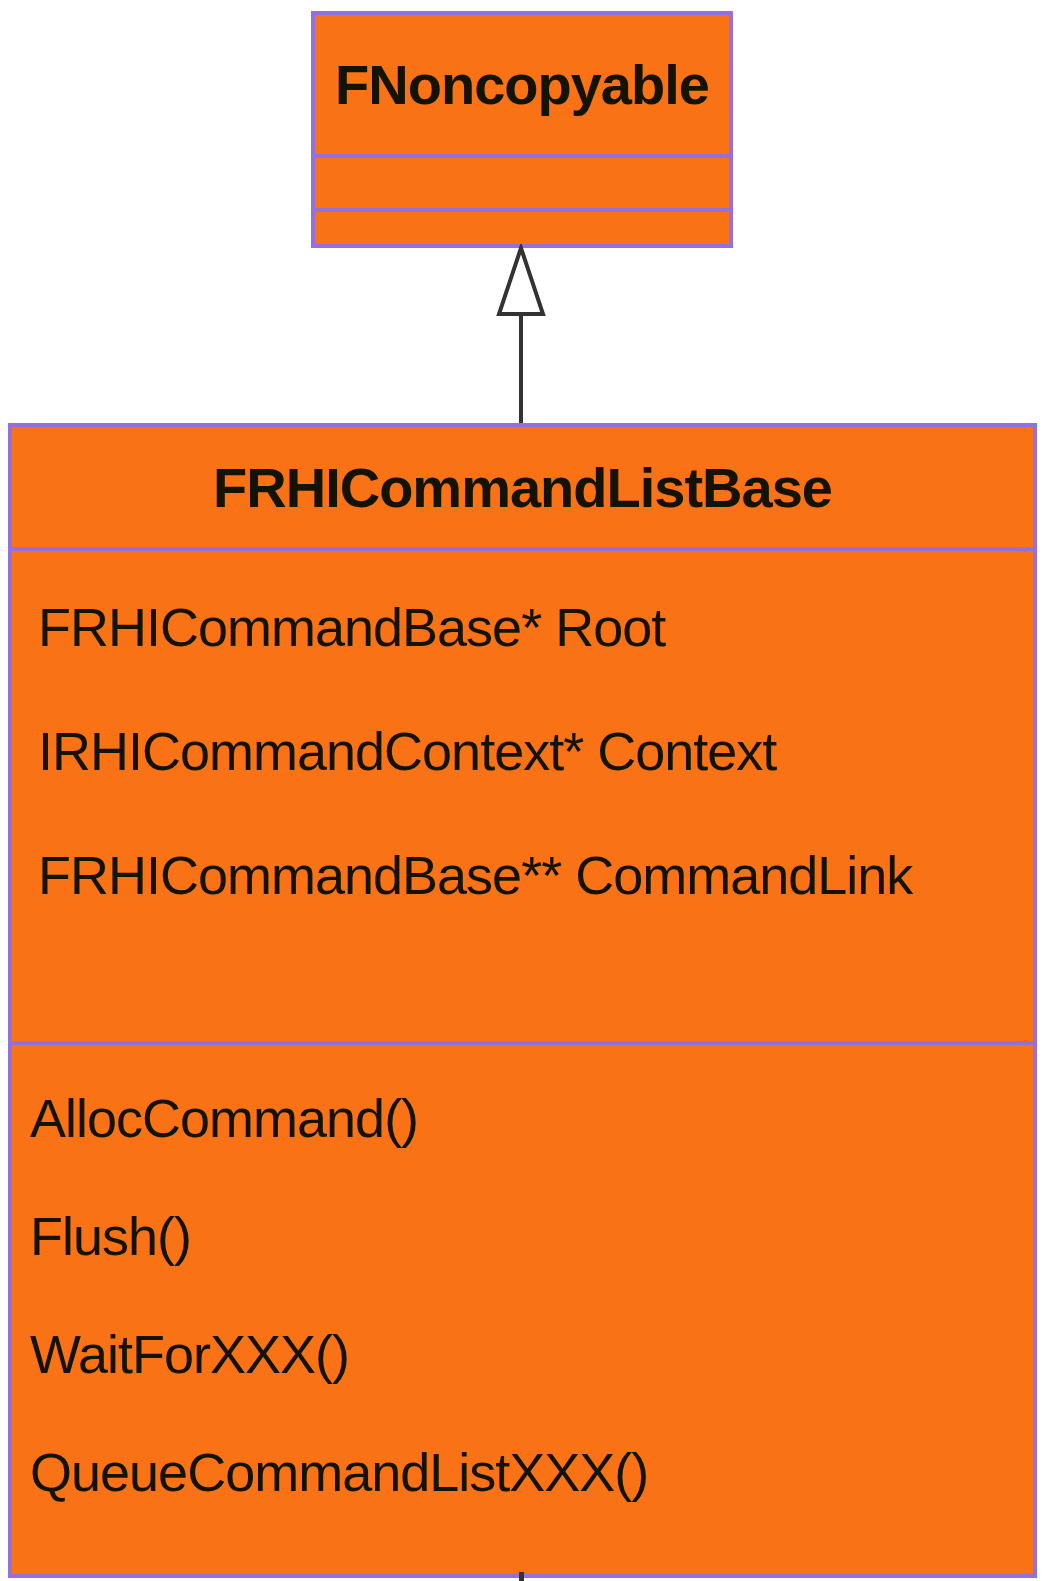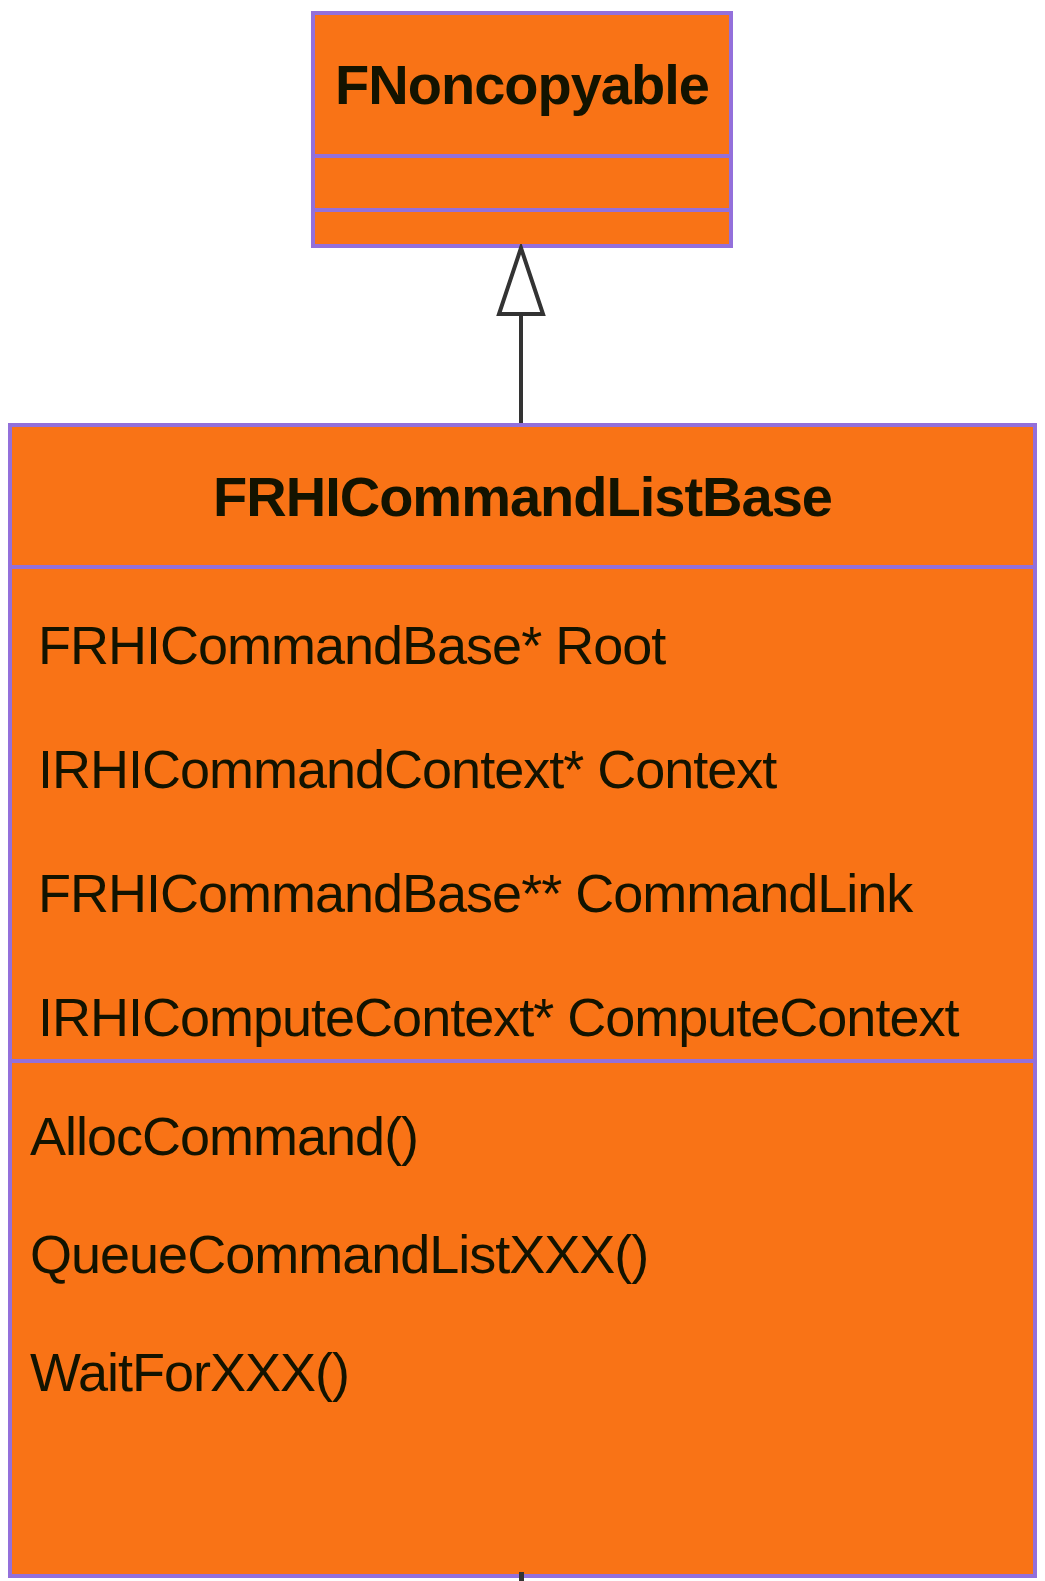--- a/index.html
+++ b/index.html
@@ -38,21 +38,21 @@
   .cmp-title {
     display: flex;
     align-items: center;
     justify-content: center;
     font-weight: bold;
     font-size: 56px;
     letter-spacing: -1px;
     color: #131300;
   }
   .node-parent .cmp-title { height: 139px; }
-  .node-child  .cmp-title { height: 138px; }
+  .node-child  .cmp-title { height: 120px; }
   .cmp {
     border-top: 4px solid #9370DB;
     box-sizing: border-box;
   }
   .node-parent .cmp-empty-attrs { height: 54px; }
   .node-parent .cmp-empty-methods { flex: 1; }
   .node-child .cmp-attrs {
     height: 494px;
     padding: 14px 12px 0 26px;
   }
@@ -100,25 +100,25 @@
     <polygon points="43,4 21,70 65,70" fill="#ffffff" stroke="#333333" stroke-width="4"></polygon>
   </svg>
 
   <div class="class-node node-child">
     <div class="cmp-title">FRHICommandListBase</div>
 
     <div class="cmp cmp-attrs">
       <div class="member">FRHICommandBase* Root</div>
       <div class="member">IRHICommandContext* Context</div>
       <div class="member">FRHICommandBase** CommandLink</div>
-      <div class="member">IRHIComputeContext* ComputeContext</div>
     </div>
 
     <div class="cmp cmp-methods">
       <div class="member">AllocCommand()</div>
+      <div class="member">Flush()</div>
+      <div class="member">WaitForXXX()</div>
       <div class="member">QueueCommandListXXX()</div>
-      <div class="member">WaitForXXX()</div>
     </div>
   </div>
 
   <div class="edge-stub"></div>
 
 </div>
 
 </body></html>

